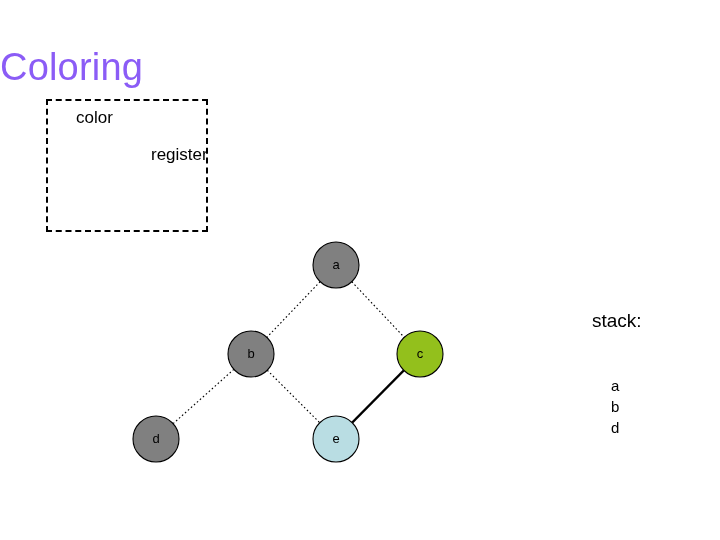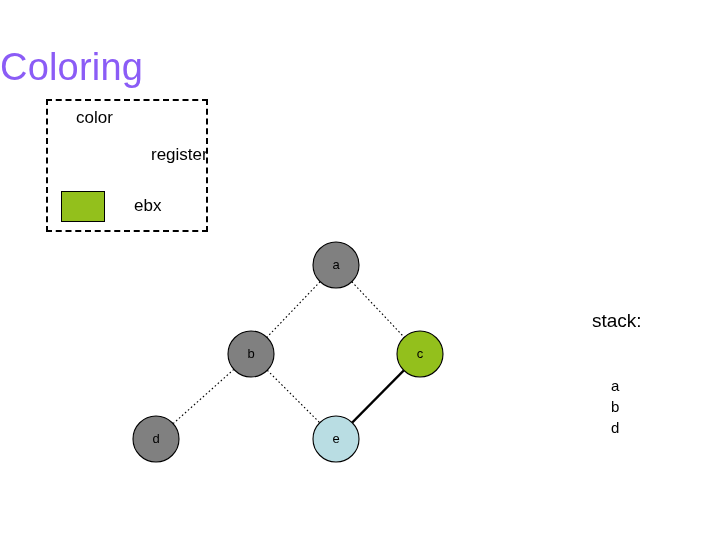--- a/index.html
+++ b/index.html
@@ -145,24 +145,20 @@
 <div id="slide-title">Coloring</div>
 
 <div id="legend-box">
 
   <div id="legend-header">
     <span class="legend-head-cell" id="legend-head-color">color</span>
     <span class="legend-head-cell" id="legend-head-register">register</span>
   </div>
 
 
-  <div class="legend-row" id="legend-row-1">
-    <span class="legend-swatch" style="background: rgb(147, 192, 28);"></span>
-    <span class="legend-reg">ebx</span>
-  </div>
 
 </div>
 
 <svg id="graph" viewBox="0 0 720 540" width="720" height="540">
   <g id="edge-layer">
       <line x1="320.11461351545483" y1="281.6329340838179" x2="266.88538648454517" y2="337.3670659161821" class="edge-dotted"></line>
       <line x1="351.7868218167151" y1="281.72651359151956" x2="404.2131781832849" y2="337.27348640848044" class="edge-dotted"></line>
       <line x1="233.85944978892272" y1="369.336281767806" x2="173.14055021107728" y2="423.663718232194" class="edge-dotted"></line>
       <line x1="267.2634559672906" y1="370.2634559672906" x2="319.7365440327094" y2="422.7365440327094" class="edge-dotted"></line>
       <line x1="403.83306052223907" y1="370.3594030429724" x2="352.16693947776093" y2="422.6405969570276" class="edge-solid"></line>

